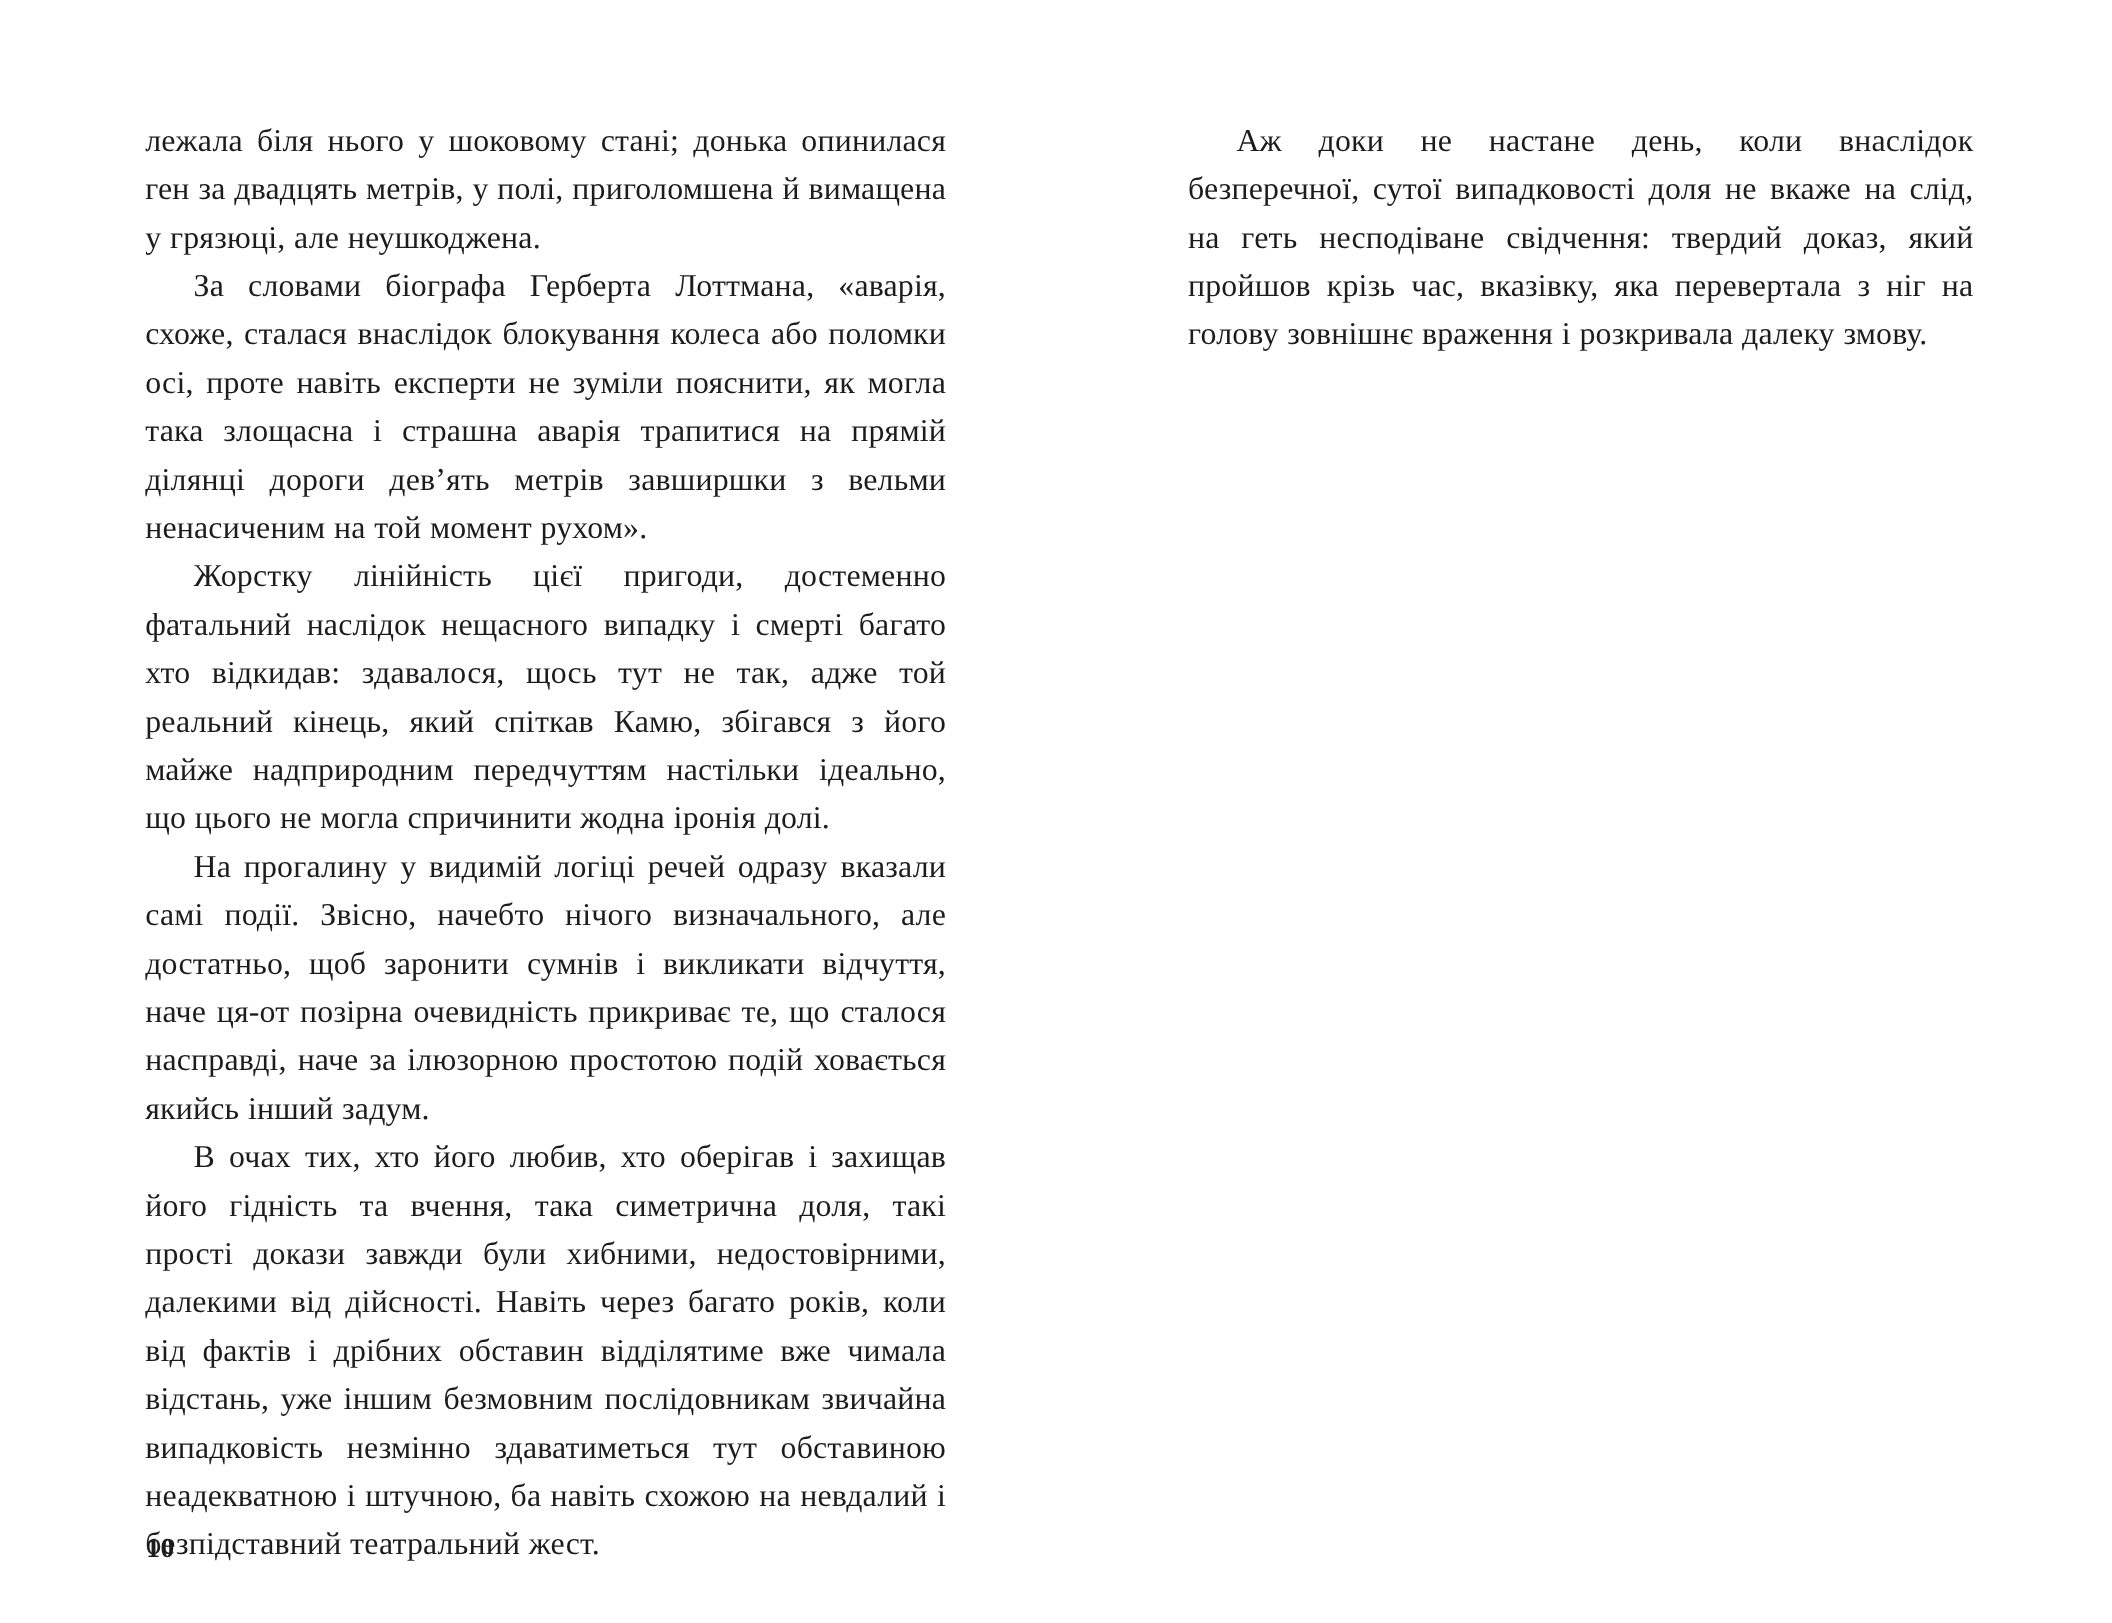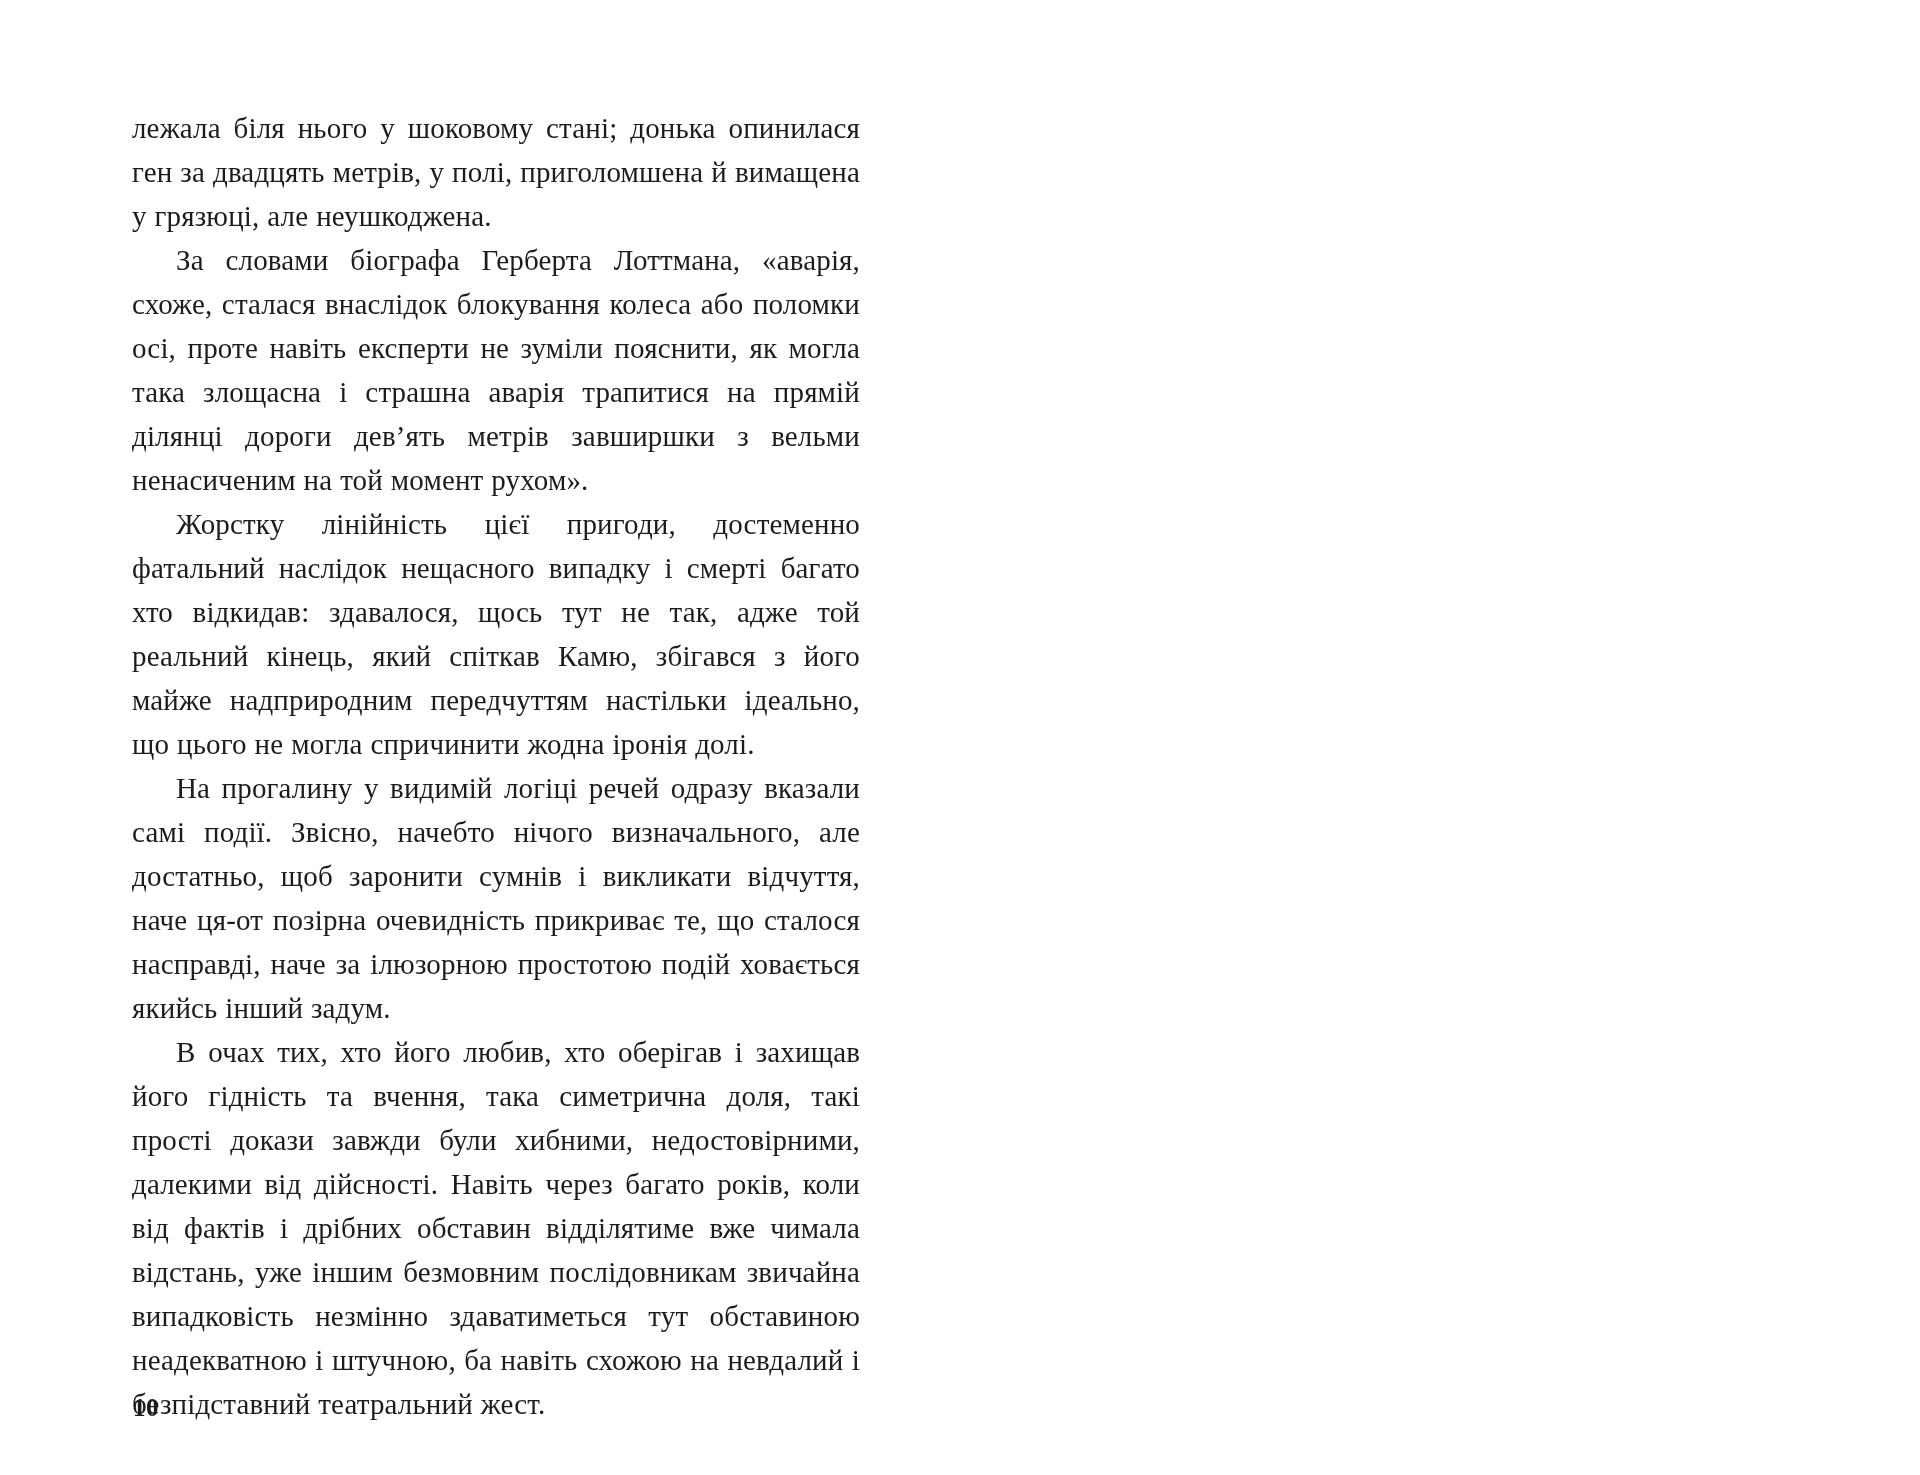--- a/index.html
+++ b/index.html
@@ -59,17 +59,18 @@
 
   <section class="text-col left-col">
     <p class="noindent">лежала біля нього у шоковому стані; донька опинилася ген за двадцять метрів, у полі, приголомшена й вимащена у грязюці, але неушкоджена.</p>
     <p class="indent">За словами біографа Герберта Лоттмана, «аварія, схоже, сталася внаслідок блокування колеса або поломки осі, проте навіть експерти не зуміли пояснити, як могла така злощасна і страшна аварія трапитися на прямій ділянці дороги дев’ять метрів завширшки з вельми ненасиченим на той момент рухом».</p>
     <p class="indent">Жорстку лінійність цієї пригоди, достеменно фатальний наслідок нещасного випадку і смерті багато хто відкидав: здавалося, щось тут не так, адже той реальний кінець, який спіткав Камю, збігався з його майже надприродним передчуттям настільки ідеально, що цього не могла спричинити жодна іронія долі.</p>
     <p class="indent">На прогалину у видимій логіці речей одразу вказали самі події. Звісно, начебто нічого визначального, але достатньо, щоб заронити сумнів і викликати відчуття, наче ця-от позірна очевидність прикриває те, що сталося насправді, наче за ілюзорною простотою подій ховається якийсь інший задум.</p>
     <p class="indent">В очах тих, хто його любив, хто оберігав і захищав його гідність та вчення, така симетрична доля, такі прості докази завжди були хибними, недостовірними, далекими від дійсності. Навіть через багато років, коли від фактів і дрібних обставин відділятиме вже чимала відстань, уже іншим безмовним послідовникам звичайна випадковість незмінно здаватиметься тут обставиною неадекватною і штучною, ба навіть схожою на невдалий і безпідставний театральний жест.</p>
   </section>
 
   <section class="text-col right-col">
+    <p class="indent">Аж доки не настане день, коли внаслідок безперечної, сутої випадковості доля не вкаже на слід, на геть несподіване свідчення: твердий доказ, який пройшов крізь час, вказівку, яка перевертала з ніг на голову зовнішнє враження і розкривала далеку змову.</p>
   </section>
 
   <div class="page-number">10</div>
 
 </main>
 
 </body></html>

